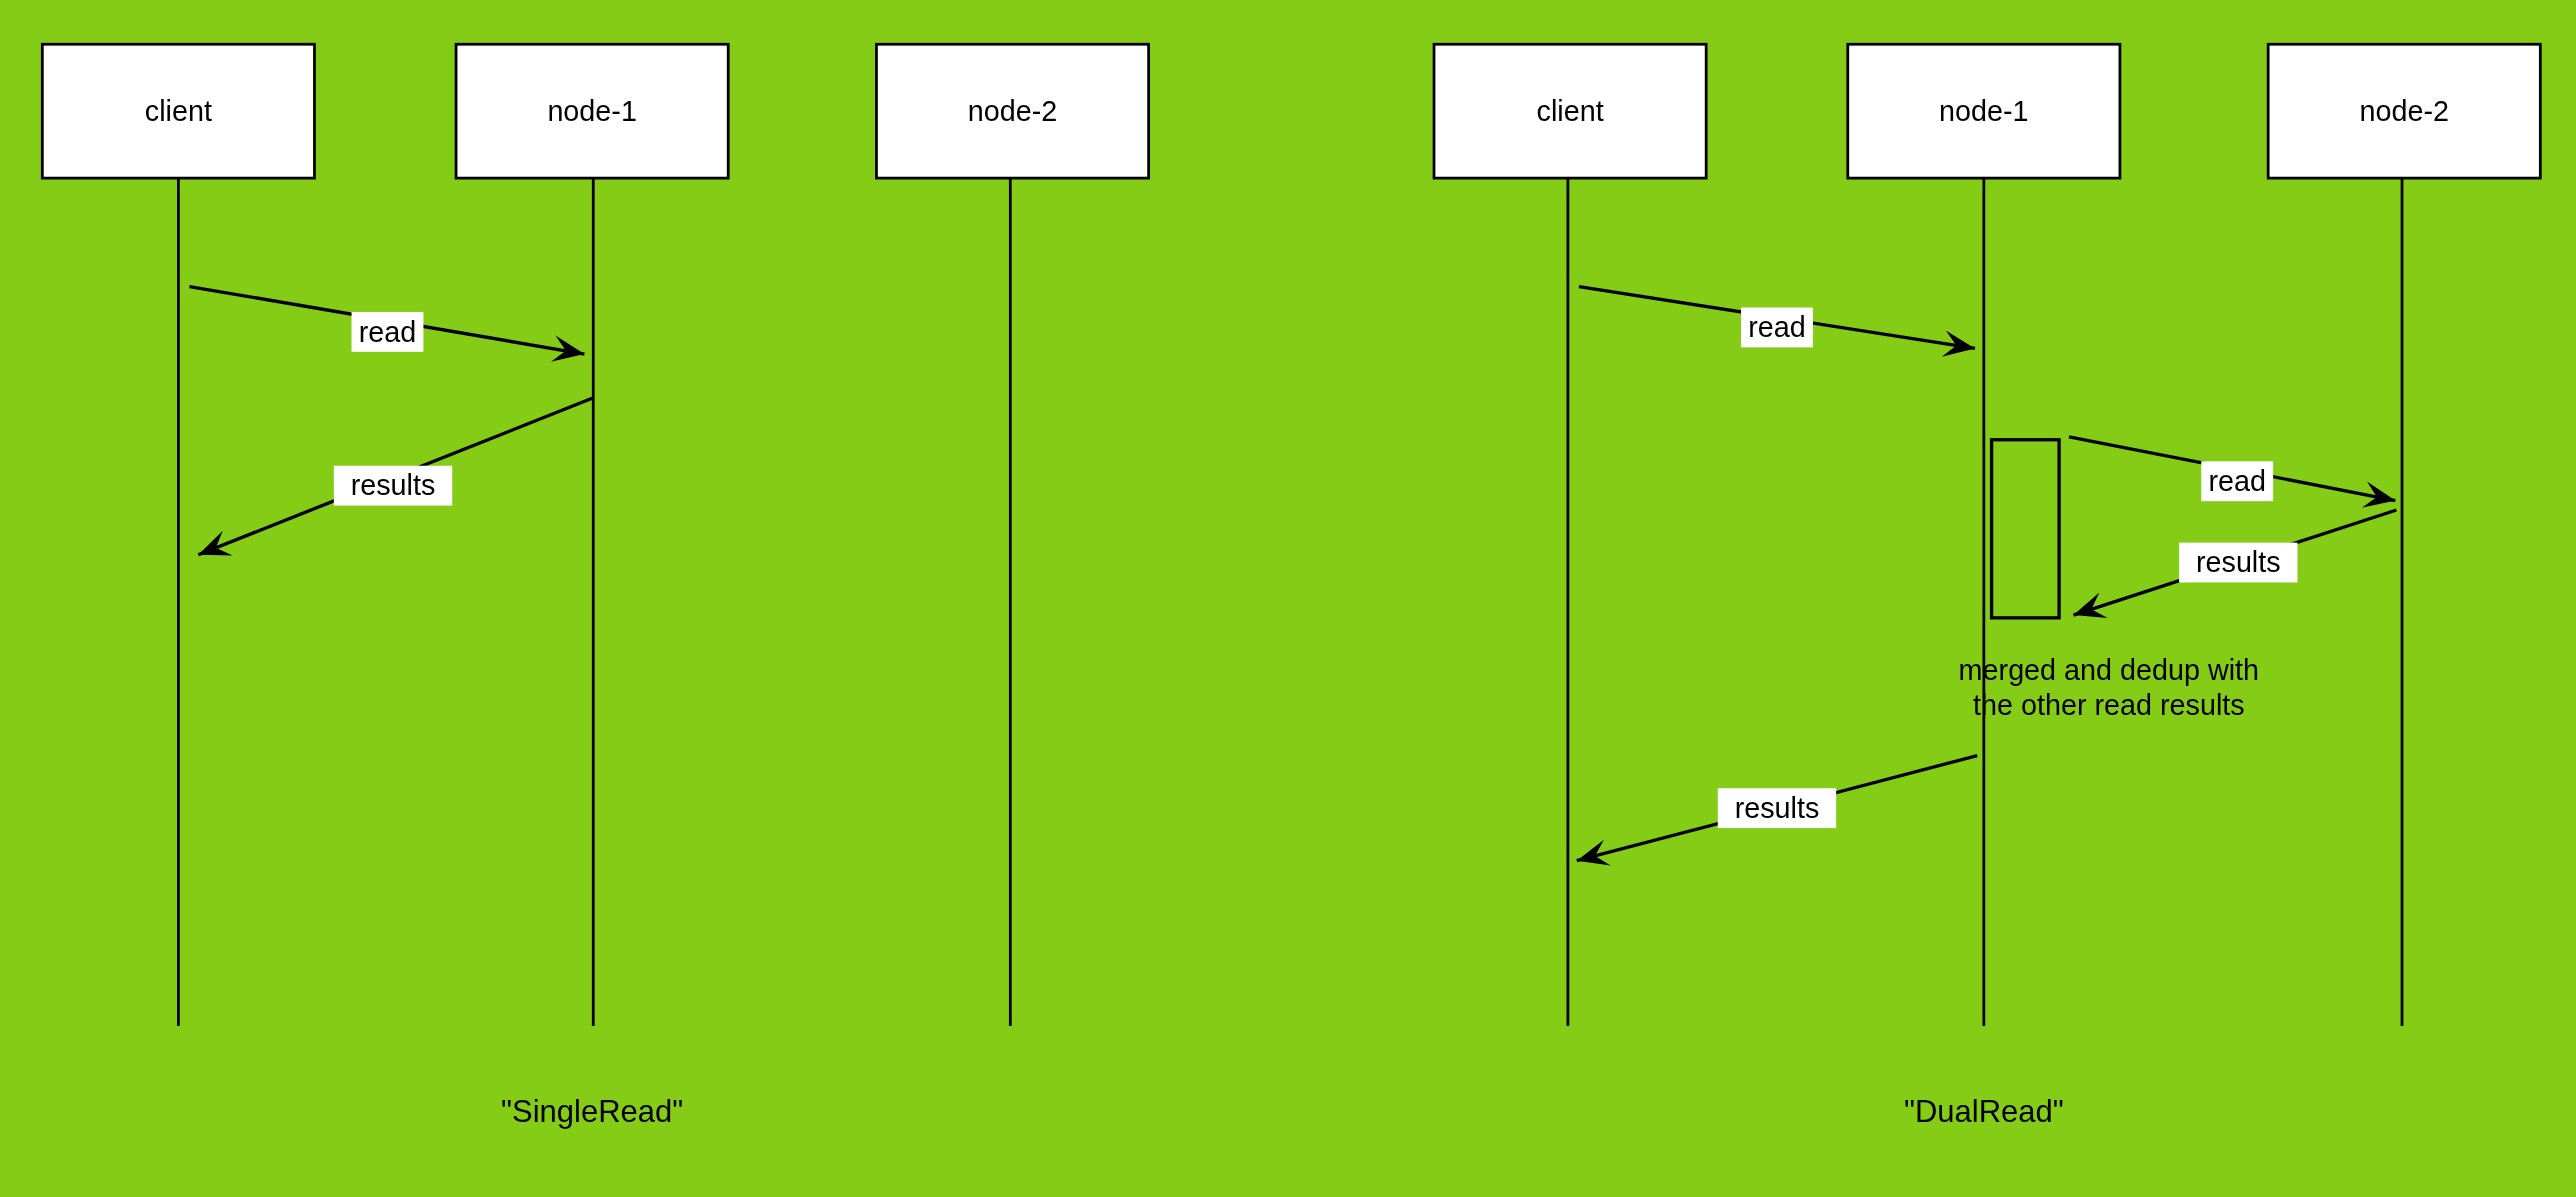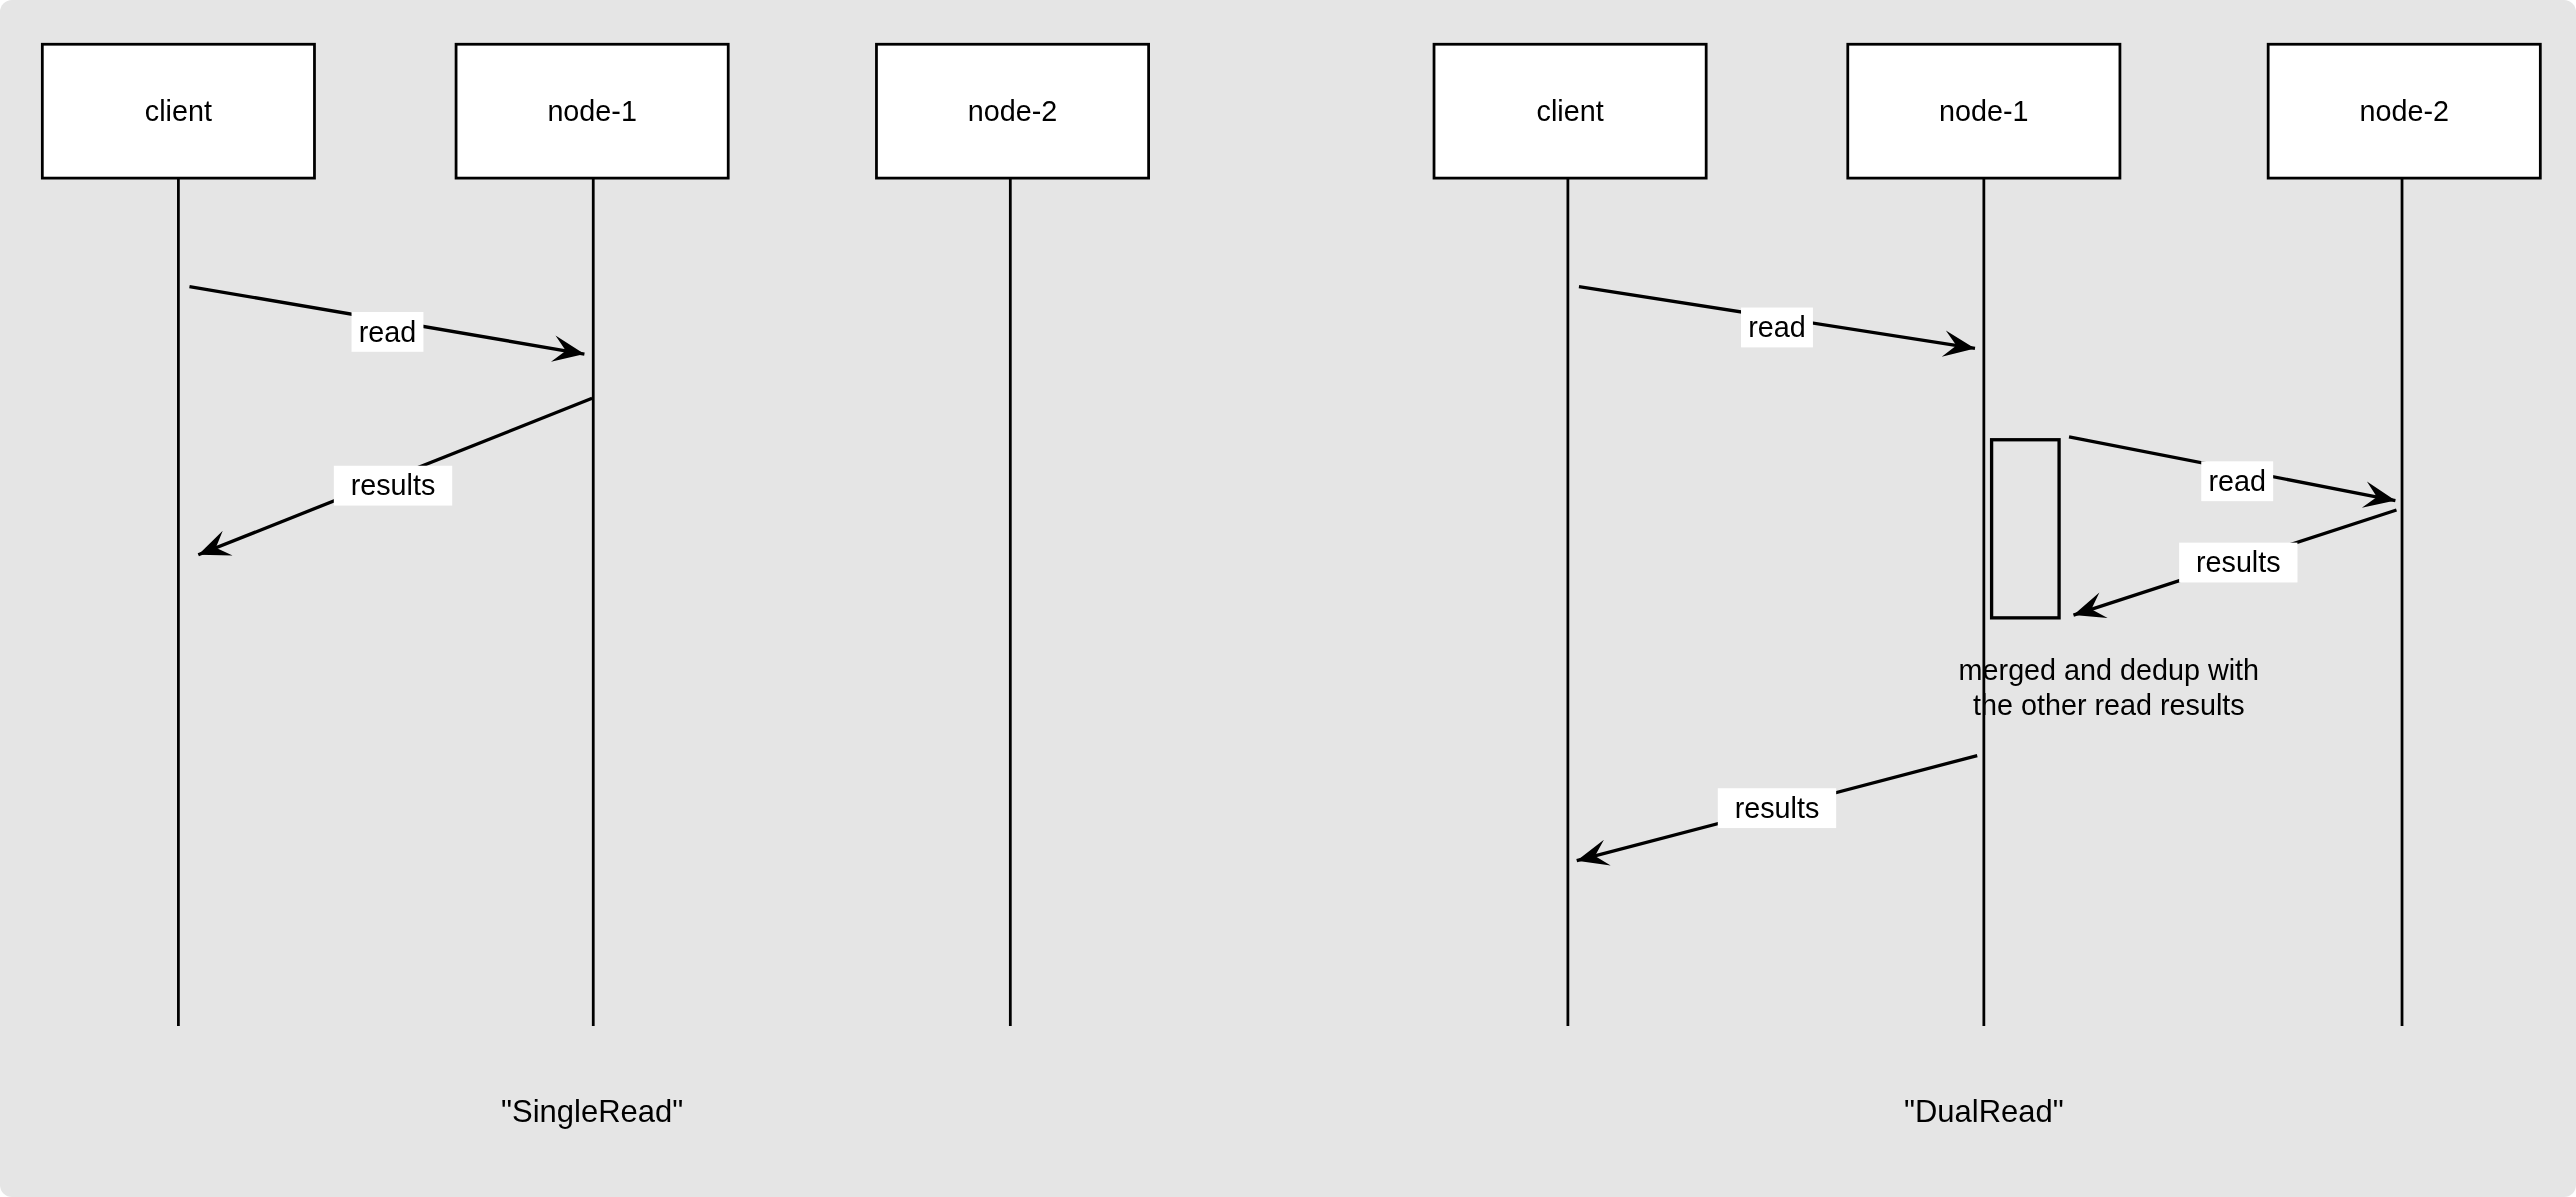--- a/index.html
+++ b/index.html
@@ -11,22 +11,21 @@
   body {
     width: 2576px;
     height: 1197px;
     font-family: "Liberation Sans", sans-serif;
     overflow: hidden;
   }
   #canvas {
     position: relative;
     width: 2576px;
     height: 1197px;
-    background: #e5e5e5;
-    border-radius: 12px;
+    background: #84cc16;
   }
   svg#diagram {
     display: block;
     width: 2576px;
     height: 1197px;
   }
   .participant-box {
     fill: #ffffff;
     stroke: #000000;
     stroke-width: 5;

